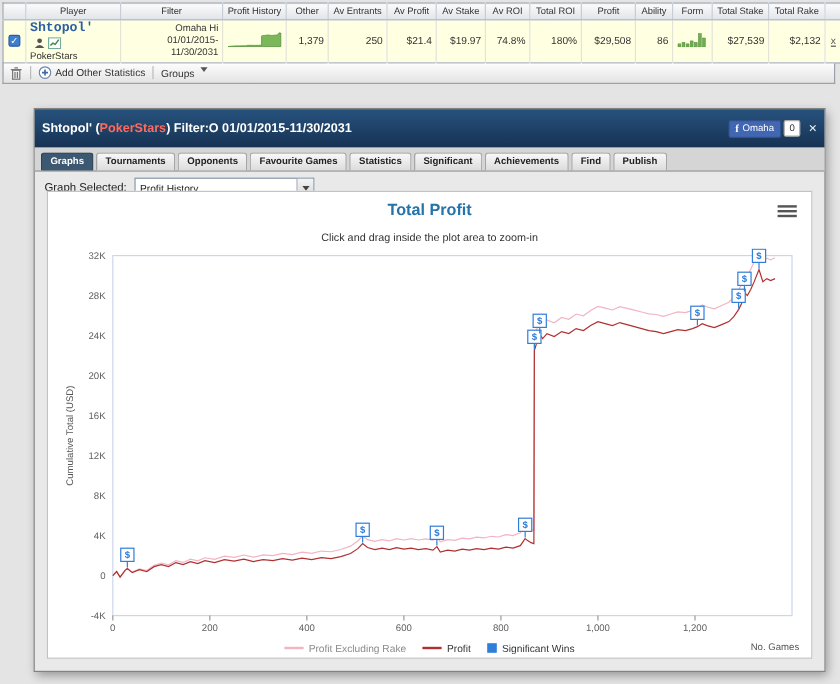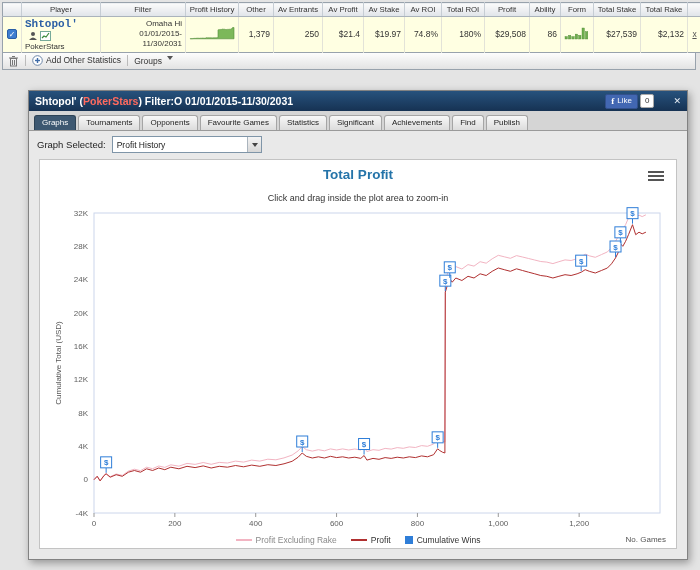--- a/index.html
+++ b/index.html
@@ -31,36 +31,36 @@
     border:1px solid #98a2ac; border-top:none; display:flex; align-items:center; gap:6px; padding:0 5px;
     font-size:8.5px; color:#333; }
   .tb-sep { width:1px; height:11px; background:#bbb; }
   .tb-item { display:flex; align-items:flex-start; gap:3px; cursor:pointer; }
   .chev { width:0; height:0; border-left:3px solid transparent; border-right:3px solid transparent;
     border-top:4px solid #555; display:inline-block; margin-left:2px;}
 
   
   .popup { position:absolute; left:28px; top:90px; width:660px; height:470px; background:#e9e9e9;
     border:1px solid #7f8avoid; border:1px solid #828282; box-shadow:2px 3px 8px rgba(0,0,0,.35); }
-  .popup-header { height:20px; background:linear-gradient(#27527d,#163253); display:flex;
-    align-items:center; padding:0 6px; gap:15px; }
+  .popup-header { height:32px; background:linear-gradient(#27527d,#163253); display:flex;
+    align-items:center; padding:0 6px; gap:2px; }
   .popup-title { flex:1; color:#fff; font-weight:bold; font-size:10.5px; white-space:nowrap; overflow:hidden;}
   .net-red { color:#ff6a5e; }
   .fb-like { display:flex; align-items:center; gap:2px; }
   .fb-btn { background:#4267b2; color:#fff; font-size:8px; border-radius:2px; padding:1px 5px 2px;
     display:flex; align-items:center; gap:3px; cursor:pointer; border:1px solid #32508c;}
   .fb-f { font-family:"Liberation Serif", serif; font-weight:bold; font-size:9px;}
   .fb-count { background:#fff; border:1px solid #aaa; color:#333; font-size:8px; padding:1px 4px 2px;
     border-radius:2px; }
   .popup-close { color:#e8eef5; font-size:9px; margin-left:4px; cursor:pointer; }
 
   .tabs { display:flex; align-items:flex-end; background:#d5d5d5; border-bottom:1px solid #9a9a9a;
     padding:3px 5px 0; gap:2px; height:20px; }
   .tab { font-size:8px; color:#222; background:linear-gradient(#f8f8f8,#dcdcdc); border:1px solid #a5a5a5;
-    border-bottom:none; border-radius:3px 3px 0 0; padding:2px 7px 3px; cursor:pointer; white-space:nowrap;}
+    border-bottom:none; border-radius:3px 3px 0 0; padding:2px 7px 3px; cursor:pointer; white-space:nowrap;font-weight:bold;}
   .tab.active { background:#3d5871; color:#fff; border-color:#2d4356; }
 
   .graph-row { display:flex; align-items:center; gap:6px; padding:5px 8px 12px; font-size:9.5px; color:#222;}
   .select { width:150px; height:17px; background:#fff; border:1px solid #7f95a8; display:flex;
     align-items:center; font-size:8.5px; padding-left:4px; position:relative; cursor:pointer;}
   .select .arrow-box { position:absolute; right:0; top:0; width:14px; height:100%;
     background:linear-gradient(#f4f4f4,#d7d7d7); border-left:1px solid #aab4bd;
     display:flex; align-items:center; justify-content:center; }
   .select .chev { border-top-color:#444; }
 
@@ -204,21 +204,21 @@
 </div>
 
 <div class="popup">
   <div class="popup-header">
     <div class="popup-title">
       <span>Shtopol' (</span><span class="net-red">PokerStars</span><span>) Filter:O 01/01/2015-11/30/2031</span>
     </div>
     <div class="fb-like">
       <div class="fb-btn">
         <span class="fb-f">f</span>
-        <span>Like</span>
+        <span>Omaha</span>
       </div>
       <div class="fb-count">0</div>
     </div>
     <span class="popup-close">✕</span>
   </div>
 
   <div class="tabs">
     <div class="tab active">Graphs</div>
     <div class="tab">Tournaments</div>
     <div class="tab">Opponents</div>
@@ -312,18 +312,18 @@
       <div class="legend-item">
         <span class="sw-line" id="sw0" style="background: rgb(242, 180, 194);"></span>
         <span class="lg-muted">Profit Excluding Rake</span>
       </div>
       <div class="legend-item">
         <span class="sw-line" id="sw1" style="background: rgb(176, 48, 48);"></span>
         <span class="lg-dark">Profit</span>
       </div>
       <div class="legend-item">
         <span class="sw-square" id="sw2" style="background: rgb(47, 126, 216);"></span>
-        <span class="lg-dark">Cumulative Wins</span>
+        <span class="lg-dark">Significant Wins</span>
       </div>
       <span class="no-games">No. Games</span>
     </div>
   </div>
 </div>
 
 </body></html>

